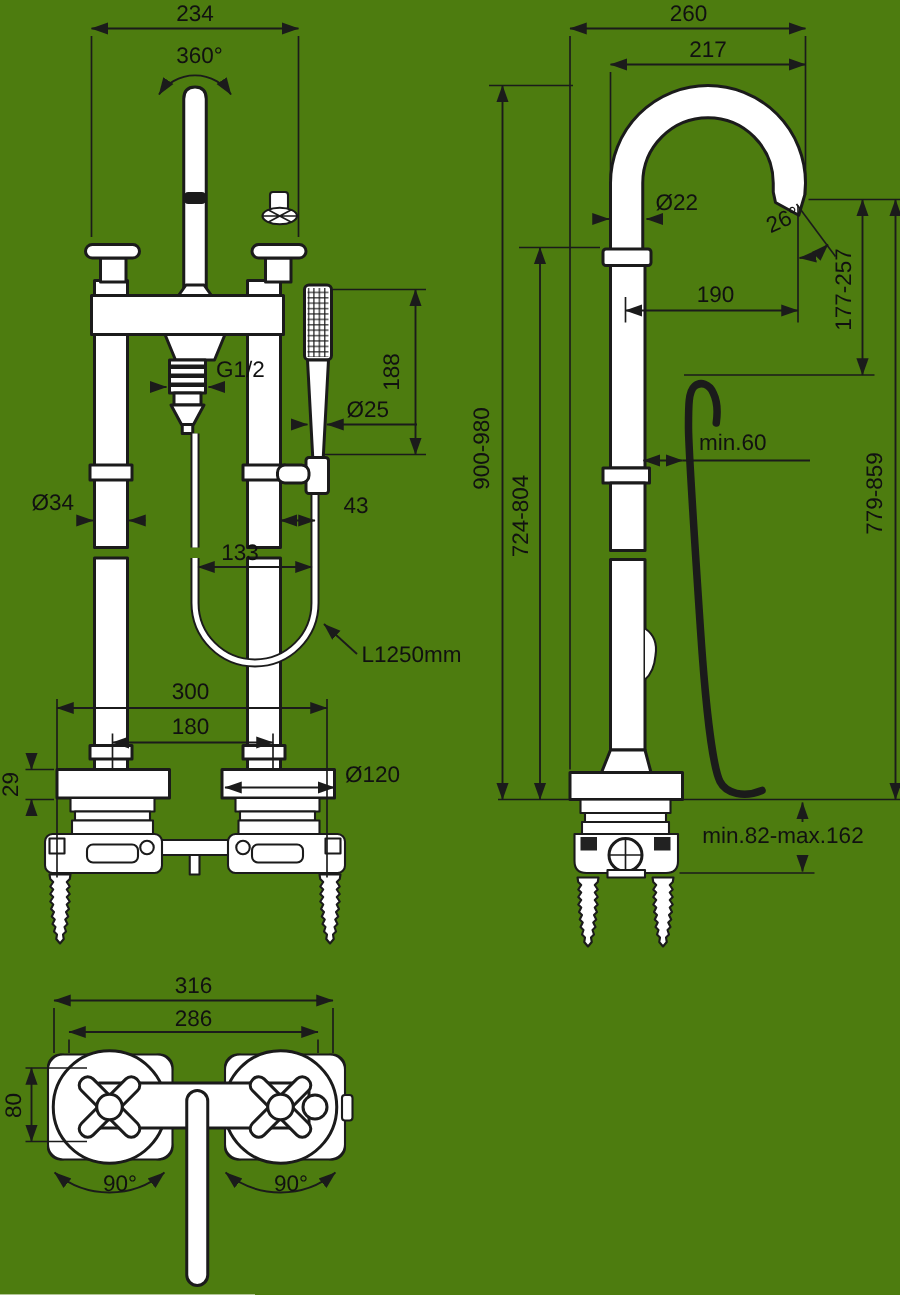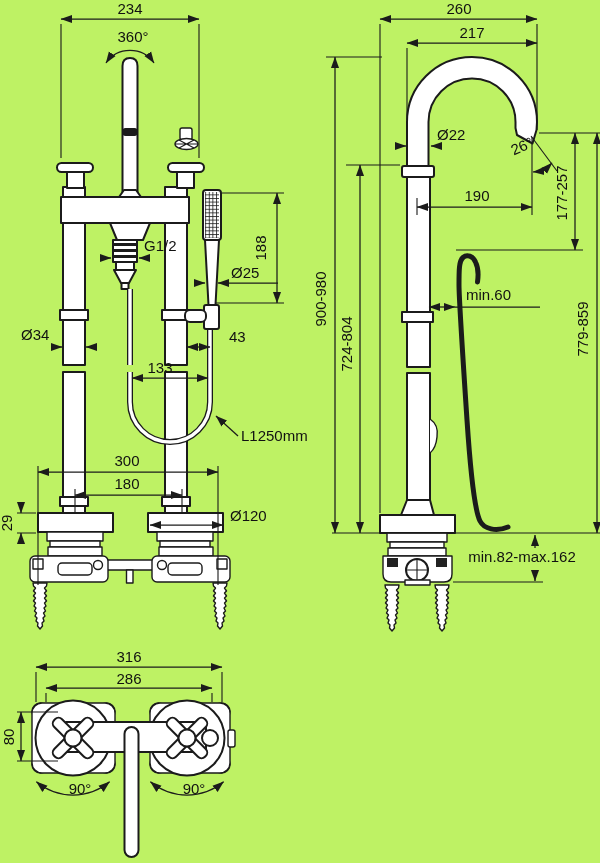--- a/index.html
+++ b/index.html
@@ -1,16 +1,16 @@
 <!DOCTYPE html>
 <html><head>
 <meta charset="utf-8">
 <style>
   html,body{margin:0;padding:0;background:#fff;}
-  #canvas{position:relative;width:600px;height:863px;background:#bef264;overflow:hidden;
+  #canvas{position:relative;width:600px;height:863px;background:#4d7c0f;overflow:hidden;
           font-family:"Liberation Sans", sans-serif;}
   svg{display:block;}
   .part{fill:#ffffff;stroke:#1b1b1b;stroke-width:2;stroke-linejoin:round;}
   .partthin{fill:#ffffff;stroke:#1b1b1b;stroke-width:1.4;stroke-linejoin:round;}
   .dark{fill:#1b1b1b;stroke:none;}
   .dim{fill:none;stroke:#1b1b1b;stroke-width:1.25;}
   .ext{fill:none;stroke:#1b1b1b;stroke-width:1.1;}
   .thick{fill:none;stroke:#1b1b1b;stroke-width:5;stroke-linecap:round;}
   .lbl{fill:#111;font-family:"Liberation Sans",sans-serif;font-size:15px;}
   .lblm{text-anchor:middle;}

